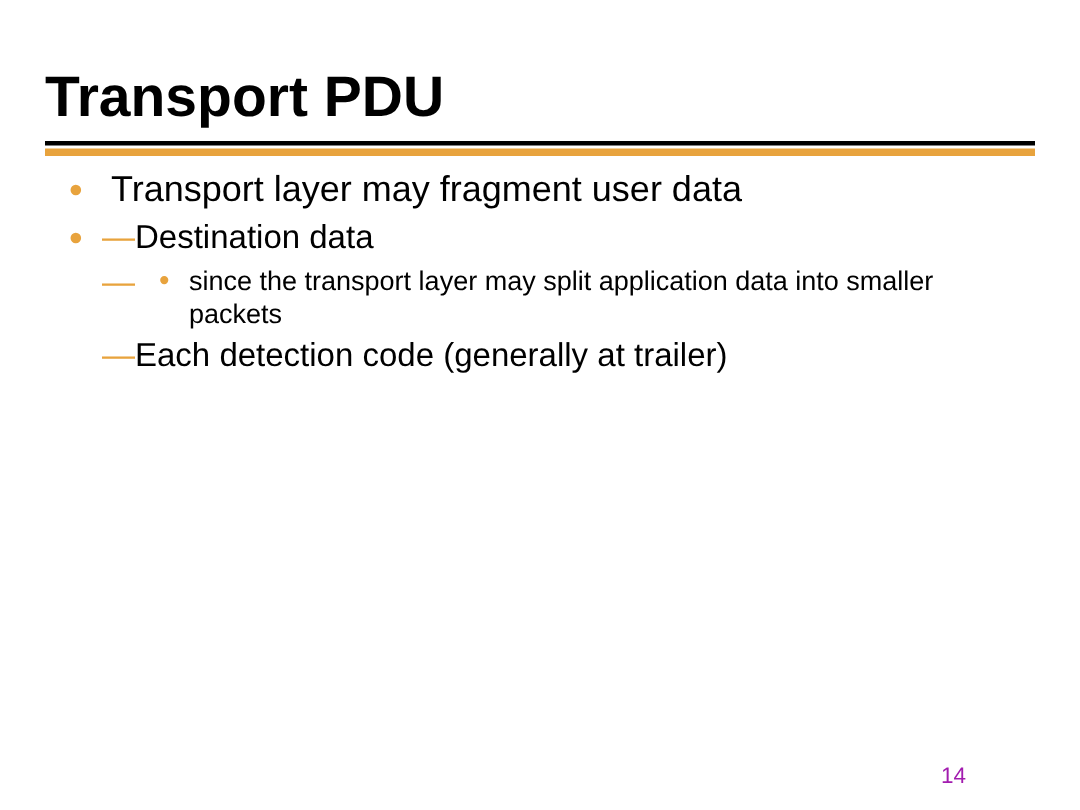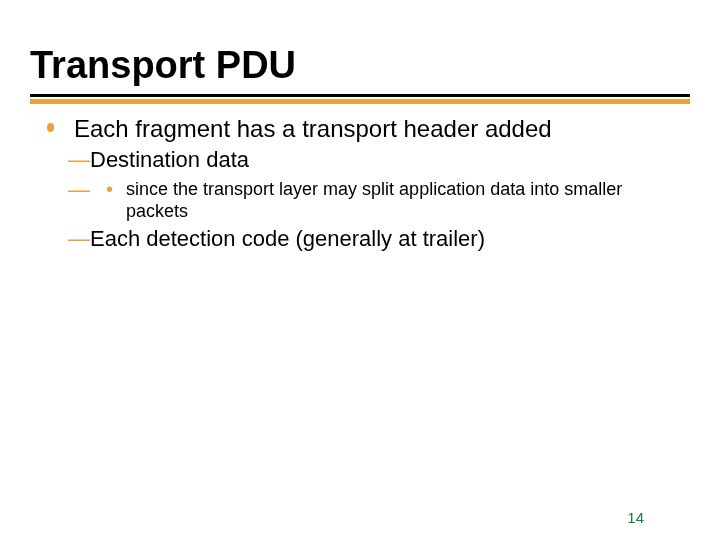--- a/index.html
+++ b/index.html
@@ -96,42 +96,42 @@
     top: 0.05em;
     color: #e8a33d;
     font-size: 20px;
     line-height: 1;
   }
   .pagenum {
     position: absolute;
     right: 16px;
     bottom: 14px;
     font-size: 15px;
-    color: #15803d;
+    color: #a21caf;
     font-family: Verdana, Tahoma, sans-serif;
   }
 </style>
 </head>
 <body>
 
 <div class="slide">
 
   <div class="title">Transport PDU</div>
   <div class="rule-black"></div>
   <div class="rule-orange"></div>
 
   <div class="body">
 
     <div class="lvl1">
       <span class="dot">•</span>
+      <span>Transport layer may fragment user data</span>
     </div>
 
     <div class="lvl1">
       <span class="dot">•</span>
-      <span>Each fragment has a transport header added</span>
     </div>
 
     <div class="lvl2">
       <span class="dash">—</span><span>Destination data</span>
     </div>
 
     <div class="lvl2">
       <span class="dash">—</span>
     </div>
 

